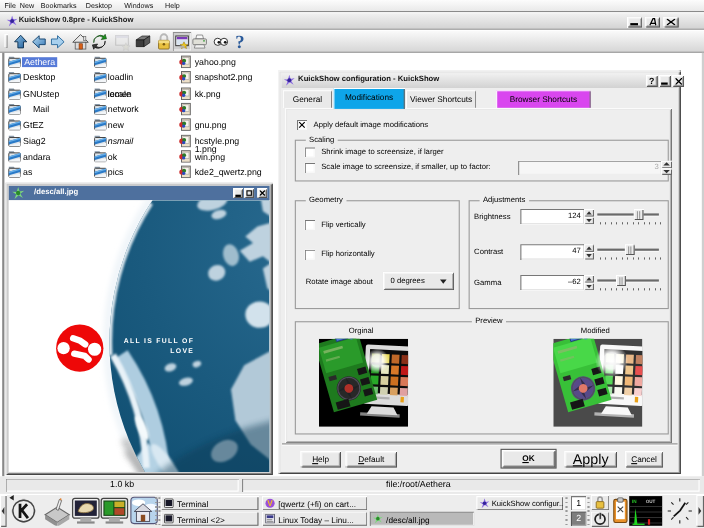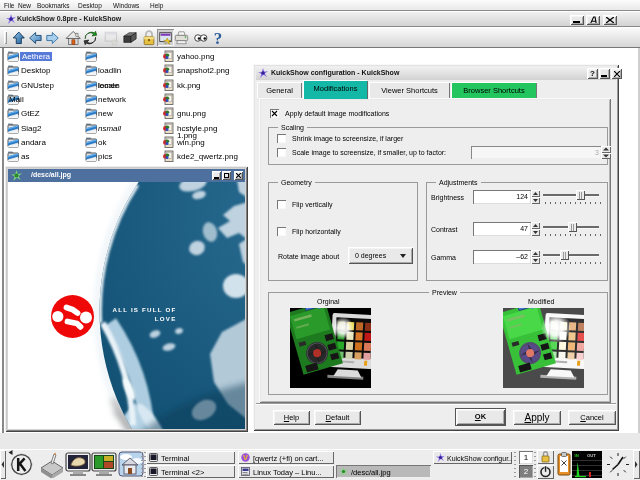--- a/index.html
+++ b/index.html
@@ -194,21 +194,21 @@
       <use href="#fold"></use>
     </svg>
   <span class="abs" style="left:98px;top:33px;line-height:9px;">locale</span>
   <svg class="abs" style="left:162px;top:31px" width="12" height="12" viewBox="0 0 12 12">
       <use href="#png"></use>
     </svg>
   <span class="abs" style="left:177px;top:33px;line-height:9px;">kk.png</span>
   <svg class="abs" style="left:7px;top:45px" width="12" height="12" viewBox="0 0 12 12">
       <use href="#fold"></use>
     </svg>
-  <span class="abs" style="left:9px;top:47px;line-height:9px;"><span>Mail</span></span>
+  <span class="abs" style="left:30px;top:47px;line-height:9px;"><span>Mail</span></span>
   <svg class="abs" style="left:85px;top:45px" width="12" height="12" viewBox="0 0 12 12">
       <use href="#fold"></use>
     </svg>
   <span class="abs" style="left:98px;top:47px;line-height:9px;">network</span>
   <svg class="abs" style="left:162px;top:45px" width="12" height="12" viewBox="0 0 12 12">
       <use href="#png"></use>
     </svg>
   <span class="abs" style="left:177px;top:47px;line-height:9px;margin-top:36px;">1.png</span>
   <svg class="abs" style="left:7px;top:59px" width="12" height="12" viewBox="0 0 12 12">
       <use href="#fold"></use>
@@ -355,23 +355,23 @@
     <div class="abs btn" style="left:355px;top:1px;width:11px;height:11px;">
         <svg class="abs" style="left:2.5px;top:3px" width="6" height="6" viewBox="0 0 6 6">
           <path d="M0 0 L6 6 M6 0 L0 6" stroke="#000" stroke-width="1.2"></path>
         </svg>
       </div>
   </div>
 
   <div class="abs" style="left:6px;top:34px;width:352px;height:305px;box-shadow:inset 1px 1px 0 #fbfbfb, inset -1px -1px 0 #777, inset 2px 2px 0 #e8e8e8, inset -2px -2px 0 #b5b5b5;"></div>
 
   <div class="abs" style="left:4px;top:18px;width:45px;height:16px;background:#e9e9e9;box-shadow:inset 1px 1px 0 #fff, inset -1px 0 0 #777;font-size:7.5px;text-align:center;line-height:17px;">General</div>
-  <div class="abs" style="left:50px;top:16px;width:65px;height:19px;background:#14b8a6;box-shadow:inset 1px 1px 0 #fff, inset -1px 0 0 #666;font-size:7.5px;text-align:center;line-height:17px;">Modifications</div>
-  <div class="abs" style="left:116px;top:18px;width:81px;height:16px;background:#e9e9e9;box-shadow:inset 1px 1px 0 #fff, inset -1px 0 0 #777;font-size:7.5px;text-align:center;line-height:17px;">Viewer Shortcuts</div>
-  <div class="abs" style="left:198px;top:18px;width:86px;height:16px;background:#22c55e;box-shadow:inset 1px 1px 0 #fff, inset -1px 0 0 #777;font-size:7.5px;text-align:center;line-height:17px;">Browser Shortcuts</div>
+  <div class="abs" style="left:50px;top:16px;width:65px;height:19px;background:#0ea5e9;box-shadow:inset 1px 1px 0 #fff, inset -1px 0 0 #666;font-size:7.5px;text-align:center;line-height:17px;">Modifications</div>
+  <div class="abs" style="left:116px;top:18px;width:64px;height:16px;background:#e9e9e9;box-shadow:inset 1px 1px 0 #fff, inset -1px 0 0 #777;font-size:7.5px;text-align:center;line-height:17px;">Viewer Shortcuts</div>
+  <div class="abs" style="left:198px;top:18px;width:86px;height:16px;background:#d946ef;box-shadow:inset 1px 1px 0 #fff, inset -1px 0 0 #777;font-size:7.5px;text-align:center;line-height:17px;">Browser Shortcuts</div>
 
   <div class="cb" style="left:17px;top:45px;">
       <svg width="9" height="9" viewBox="0 0 9 9">
         <path d="M2 2 L7 7 M7 2 L2 7" stroke="#000" stroke-width="1.1"></path>
       </svg>
     </div>
   <span class="lbl" style="left:32px;top:45px;">Apply default image modifications</span>
 
   <div class="grp" style="left:15px;top:63px;width:340px;height:38px;">
     <span class="grplabel">Scaling</span>
@@ -597,25 +597,27 @@
 </g>
 <circle cx="53" cy="20" r="15" fill="url(#flm)" opacity="1"></circle>
 </svg></div>
   </div>
 
   <div class="abs" style="left:3px;top:339px;width:360px;height:2px;box-shadow:inset 0 1px 0 #999, inset 0 -1px 0 #fff;"></div>
 
   <div class="abs btn" style="left:20px;top:346px;width:37px;height:15px;font-size:7.5px;line-height:15px;"><span class="u">H</span>elp</div>
   <div class="abs btn" style="left:61px;top:346px;width:47px;height:15px;font-size:7.5px;line-height:15px;"><span class="u">D</span>efault</div>
   <div class="abs btn" style="left:203px;top:345px;width:49px;height:16px;font-size:7.5px;line-height:15px;font-weight:bold;outline:1px solid #555;"><span class="u">O</span>K</div>
-  <div class="abs btn" style="left:260px;top:346px;width:48px;height:15px;font-size:10px;line-height:15px;"><span class="u">A</span>pply</div>
-  <div class="abs btn" style="left:315px;top:346px;width:48px;height:15px;font-size:7.5px;line-height:15px;"><span class="u">C</span>ancel</div>
+  <div class="abs btn" style="left:260px;top:346px;width:48px;height:15px;font-size:13px;line-height:15px;"><span class="u">A</span>pply</div>
+  <div class="abs btn" style="left:315px;top:346px;width:35px;height:15px;font-size:7.5px;line-height:15px;"><span class="u">C</span>ancel</div>
 </div>
 
 <div class="abs" id="statusbar" style="left:0;top:433px;width:640px;height:16px;background:#e9e9e9;">
+  <div class="abs sunken" style="left:5px;top:2px;width:212px;height:12px;font-size:8px;text-align:center;line-height:12px;color:#000;">1.0 kb</div>
+  <div class="abs sunken" style="left:220px;top:2px;width:416px;height:12px;font-size:8px;line-height:12px;color:#000;"><span style="margin-left:131px;">file:/root/Aethera</span></div>
 </div>
 
 <div class="abs" id="kicker" style="left:0;top:449px;width:640px;height:31px;background:#ededed;box-shadow:inset 0 1px 0 #fff;">
   <div class="abs tbtn" style="left:0;top:1px;width:6px;height:29px;"><svg width="6" height="29">
         <path d="M4 11 L1.5 14.5 L4 18 Z" fill="#333"></path>
       </svg></div>
 
   <div class="abs" style="left:7px;top:1px;width:29px;height:29px;">
    <svg width="29" height="29" viewBox="0 0 29 29">
     <path d="M1.5 2.5 L5.5 0 L5.5 5 Z" fill="#222"></path>

